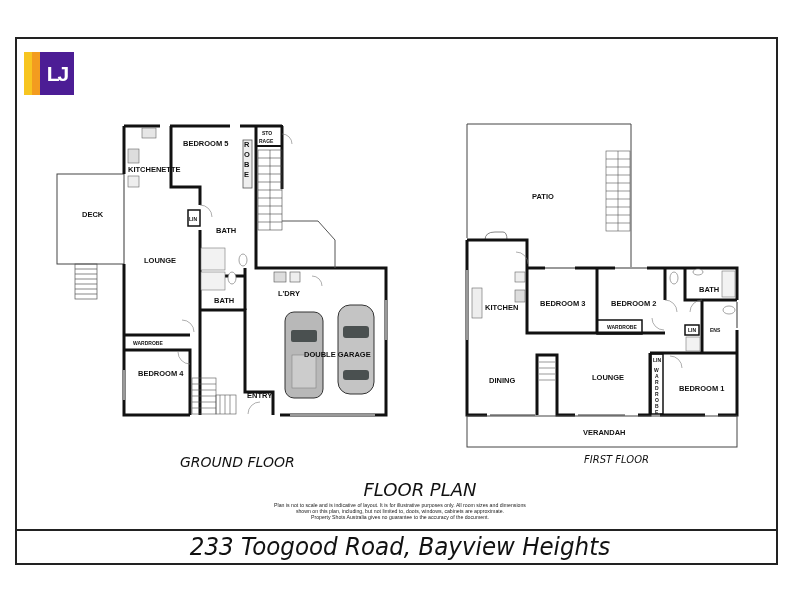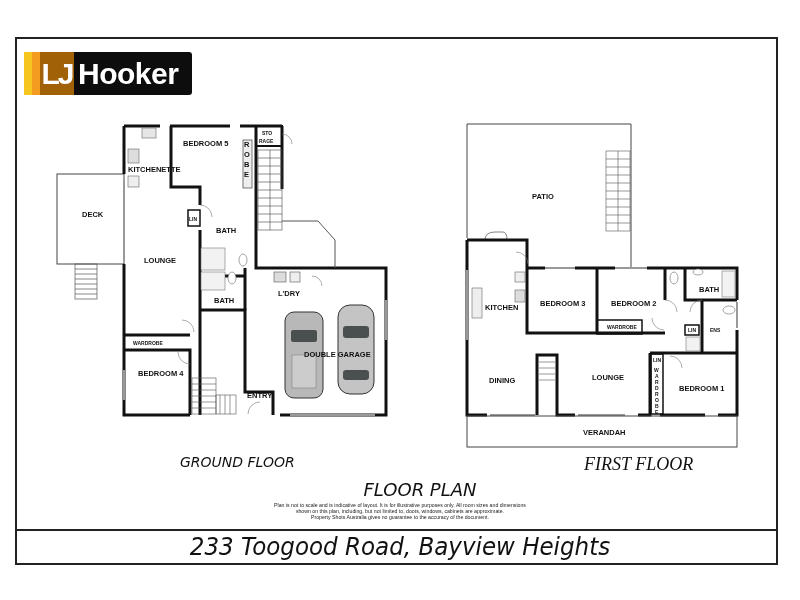--- a/index.html
+++ b/index.html
@@ -2,43 +2,42 @@
 <html><head>
 <meta charset="utf-8">
 <style>
   html, body { margin:0; padding:0; background:#ffffff; }
   body { width:800px; height:600px; position:relative; overflow:hidden; font-family:"DejaVu Sans", sans-serif; }
   .frame { position:absolute; left:15px; top:37px; width:763px; height:528px; border:2px solid #222; box-sizing:border-box; }
   .divider { position:absolute; left:15px; top:529px; width:763px; height:2px; background:#222; }
   .logo { position:absolute; left:24px; top:52px; width:168px; height:43px; }
   .logo .stripe1 { position:absolute; left:0; top:0; width:8px; height:43px; background:#f7c520; }
   .logo .stripe2 { position:absolute; left:8px; top:0; width:8px; height:43px; background:#f39c1f; }
-  .logo .lj { position:absolute; left:16px; top:0; width:34px; height:43px; background:#a16207; color:#fff; font-family:"Liberation Sans", sans-serif; font-weight:bold; font-size:30px; line-height:43px; text-align:center; letter-spacing:-2px; }
+  .logo .lj { position:absolute; left:16px; top:0; width:34px; height:43px; background:#4c1d95; color:#fff; font-family:"Liberation Sans", sans-serif; font-weight:bold; font-size:21px; line-height:43px; text-align:center; letter-spacing:-2px; }
   .logo .hk { position:absolute; left:50px; top:0; width:118px; height:43px; background:#0d0d0d; color:#fff; font-family:"Liberation Sans", sans-serif; font-weight:bold; font-size:30px; line-height:43px; padding-left:4px; box-sizing:border-box; border-radius:0 3px 3px 0; letter-spacing:-0.5px; }
   svg.plan { position:absolute; left:0; top:0; }
   .room { font-family:"Liberation Sans", sans-serif; font-weight:bold; font-size:7.5px; fill:#111; }
   .small { font-size:5px; }
   .caption { position:absolute; font-family:"DejaVu Sans", sans-serif; font-style:italic; color:#111;margin-left:20px; }
   .gf { left:160px; top:454px; font-size:14px; }
-  .ff { left:564px; top:454px; font-size:18px;font-family:Liberation Serif, serif; }
+  .ff { left:564px; top:454px; font-size:10px; }
   .fp { left:0; width:800px; text-align:center; top:479px; font-size:18px; }
   .disc { position:absolute; left:0; width:800px; top:502px; text-align:center; font-family:"Liberation Sans", sans-serif; font-size:5.2px; line-height:6px; color:#222; }
   .addr { position:absolute; left:0; width:800px; top:530px; text-align:center; font-family:"DejaVu Sans", sans-serif; font-style:italic; font-size:25px; line-height:34px; color:#111; transform:scaleX(0.92); }
 </style>
 </head>
 <body>
 
 <div class="frame"></div>
 <div class="divider"></div>
 
 <div class="logo">
   <div class="stripe1"></div>
   <div class="stripe2"></div>
   <div class="lj">LJ</div>
-  <div class="hk">Hooker</div>
 </div>
 
 <svg class="plan" width="800" height="600" viewBox="0 0 800 600">
 
   <g>
 
     <rect x="57" y="174" width="67" height="90" fill="none" stroke="#444" stroke-width="1"></rect>
     <g stroke="#555" stroke-width="0.7">
       <rect x="75" y="264" width="22" height="35" fill="none"></rect>
       <line x1="75" y1="269" x2="97" y2="269"></line>

